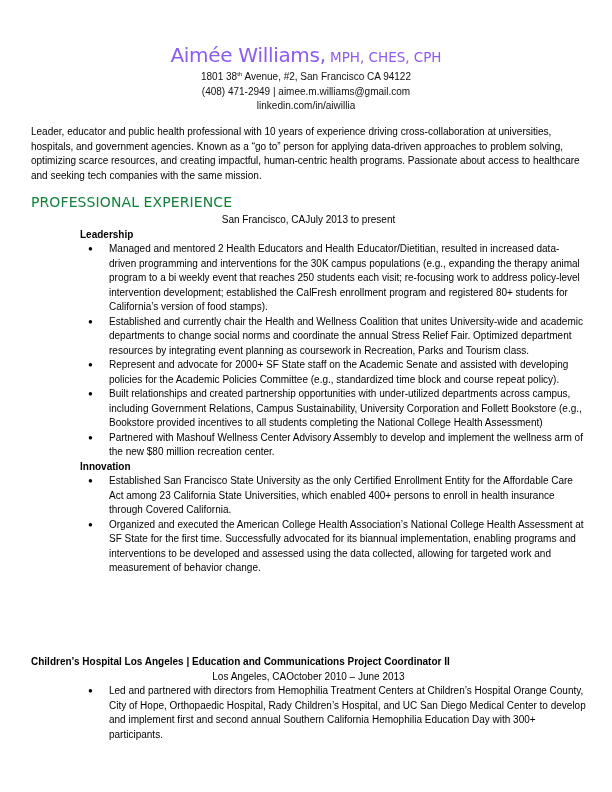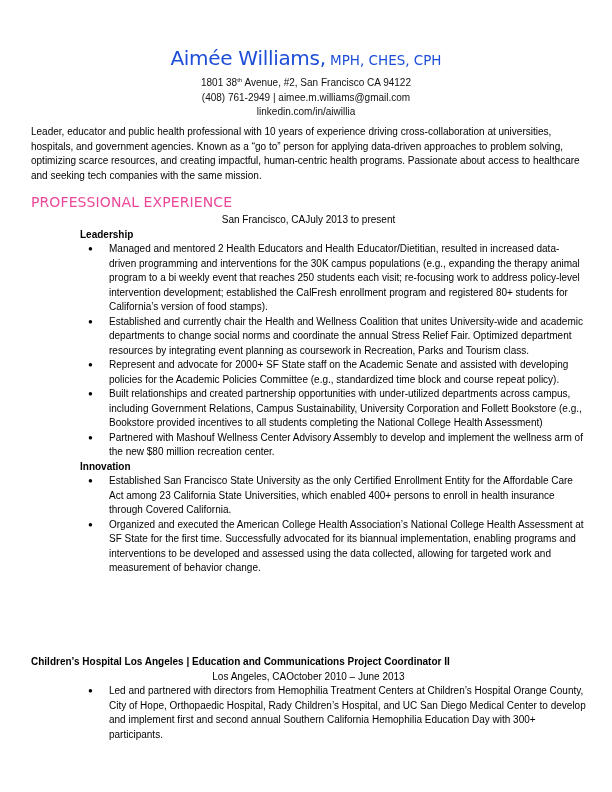--- a/index.html
+++ b/index.html
@@ -2,47 +2,47 @@
 <html><head>
   <meta charset="utf-8">
   <style>
     html, body { margin: 0; padding: 0; background: #ffffff; }
     body {
       width: 612px; height: 792px; position: relative; overflow: hidden;
       font-family: "Liberation Sans", sans-serif; color: #000;
     }
     .page { position: absolute; left: 0; top: 0; width: 612px; height: 792px; }
     .header { position: absolute; top: 42px; left: 0; width: 612px; text-align: center; }
-    .name-line { font-size: 20px; line-height: 32px; color: #1d4ed8; font-family: "DejaVu Sans", sans-serif; letter-spacing: -0.3px; }
+    .name-line { font-size: 20px; line-height: 26px; color: #8b5cf6; font-family: "DejaVu Sans", sans-serif; letter-spacing: -0.3px; }
     .name-line .creds { font-size: 13.5px; letter-spacing: 0; }
     .contact-line { font-size: 10px; line-height: 14.5px; color: #111; }
     .contact-line sup { font-size: 6px; vertical-align: 4px; line-height: 0; }
     .summary { position: absolute; top: 125px; left: 31px; width: 560px; font-size: 10px; line-height: 14.5px; }
-    .section-title { position: absolute; top: 194px; left: 31px; font-size: 14px; color: #ec4899; font-family: "DejaVu Sans", sans-serif; letter-spacing: 0.1px; font-weight: normal; }
+    .section-title { position: absolute; top: 194px; left: 31px; font-size: 14px; color: #15803d; font-family: "DejaVu Sans", sans-serif; letter-spacing: 0.1px; font-weight: normal; }
     .job { position: absolute; left: 31px; width: 555px; font-size: 10px; line-height: 14.5px; }
     .job-title { font-weight: bold; }
     .job-meta { display: flex; justify-content: center; }
     .subhead { font-weight: bold; padding-left: 49px; }
     ul.bullets { margin: 0; padding: 0; list-style: none; }
     ul.bullets li { position: relative; padding-left: 78px; }
     ul.bullets li .dot { position: absolute; left: 57px; top: 0; font-size: 8px; }
   </style>
 </head>
 <body>
 
 <div class="page">
 
   <div class="header">
     <div class="name-line">
       <span>Aimée Williams,</span><span class="creds"> MPH, CHES, CPH</span>
     </div>
     <div class="contact-line">
       <span>1801 38</span><sup>th</sup><span> Avenue, #2, San Francisco CA 94122</span>
     </div>
-    <div class="contact-line">(408) 761-2949 | aimee.m.williams@gmail.com</div>
+    <div class="contact-line">(408) 471-2949 | aimee.m.williams@gmail.com</div>
     <div class="contact-line">linkedin.com/in/aiwillia</div>
   </div>
 
   <div class="summary">Leader, educator and public health professional with 10 years of experience driving cross-collaboration at universities, hospitals, and government agencies. Known as a “go to” person for applying data-driven approaches to problem solving, optimizing scarce resources, and creating impactful, human-centric health programs. Passionate about access to healthcare and seeking tech companies with the same mission.</div>
 
   <div class="section-title">PROFESSIONAL EXPERIENCE</div>
 
   <div class="job" style="top:213px;">
     <div class="job-meta">
       <span>San Francisco, CA</span>

